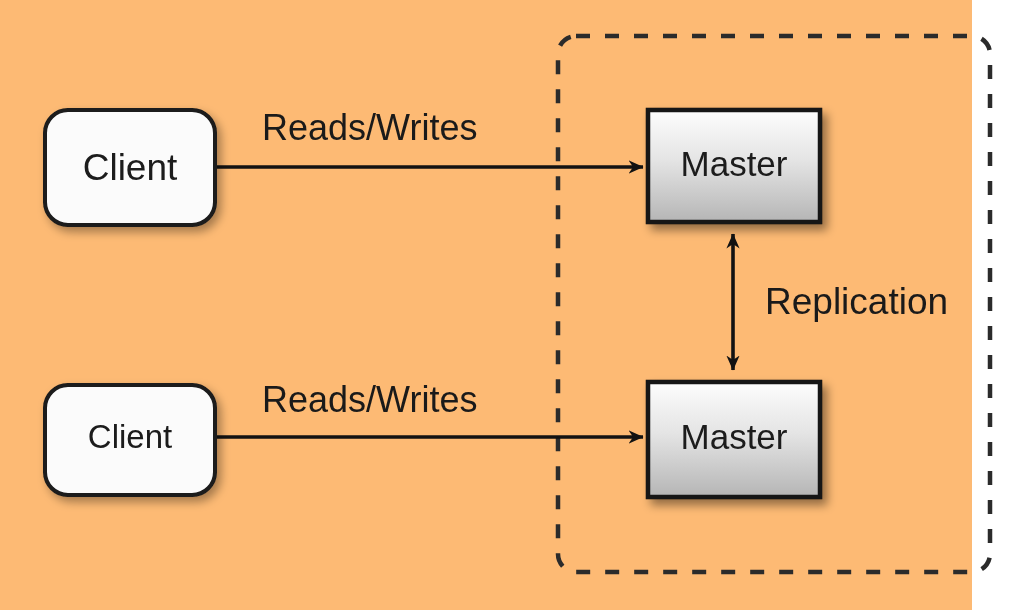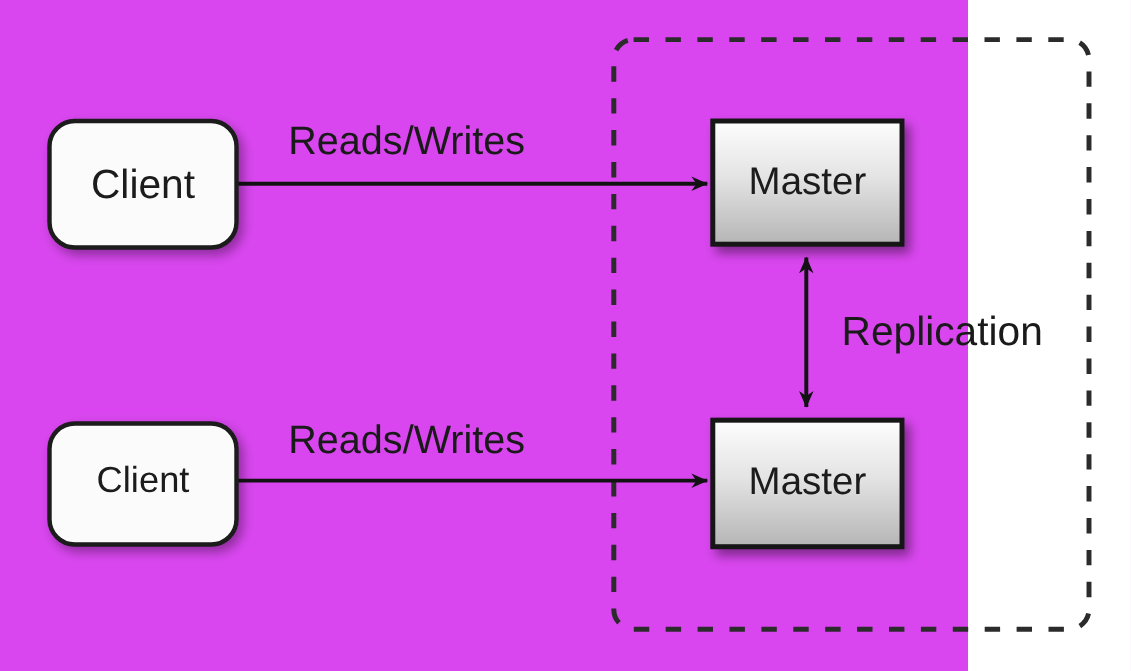--- a/index.html
+++ b/index.html
@@ -9,23 +9,23 @@
   }
   body {
     width: 1028px;
     height: 610px;
     font-family: "Liberation Sans", sans-serif;
     overflow: hidden;
     position: relative;
   }
   #canvas {
     position: relative;
-    width: 880px;
+    width: 972px;
     height: 610px;
-    background: #d946ef;
+    background: #fdba74;
   }
   #diagram-svg {
     position: absolute;
     left: 0;
     top: 0;
     width: 1028px;
     height: 610px;
   }
   .node-label {
     font-family: "Liberation Sans", sans-serif;

